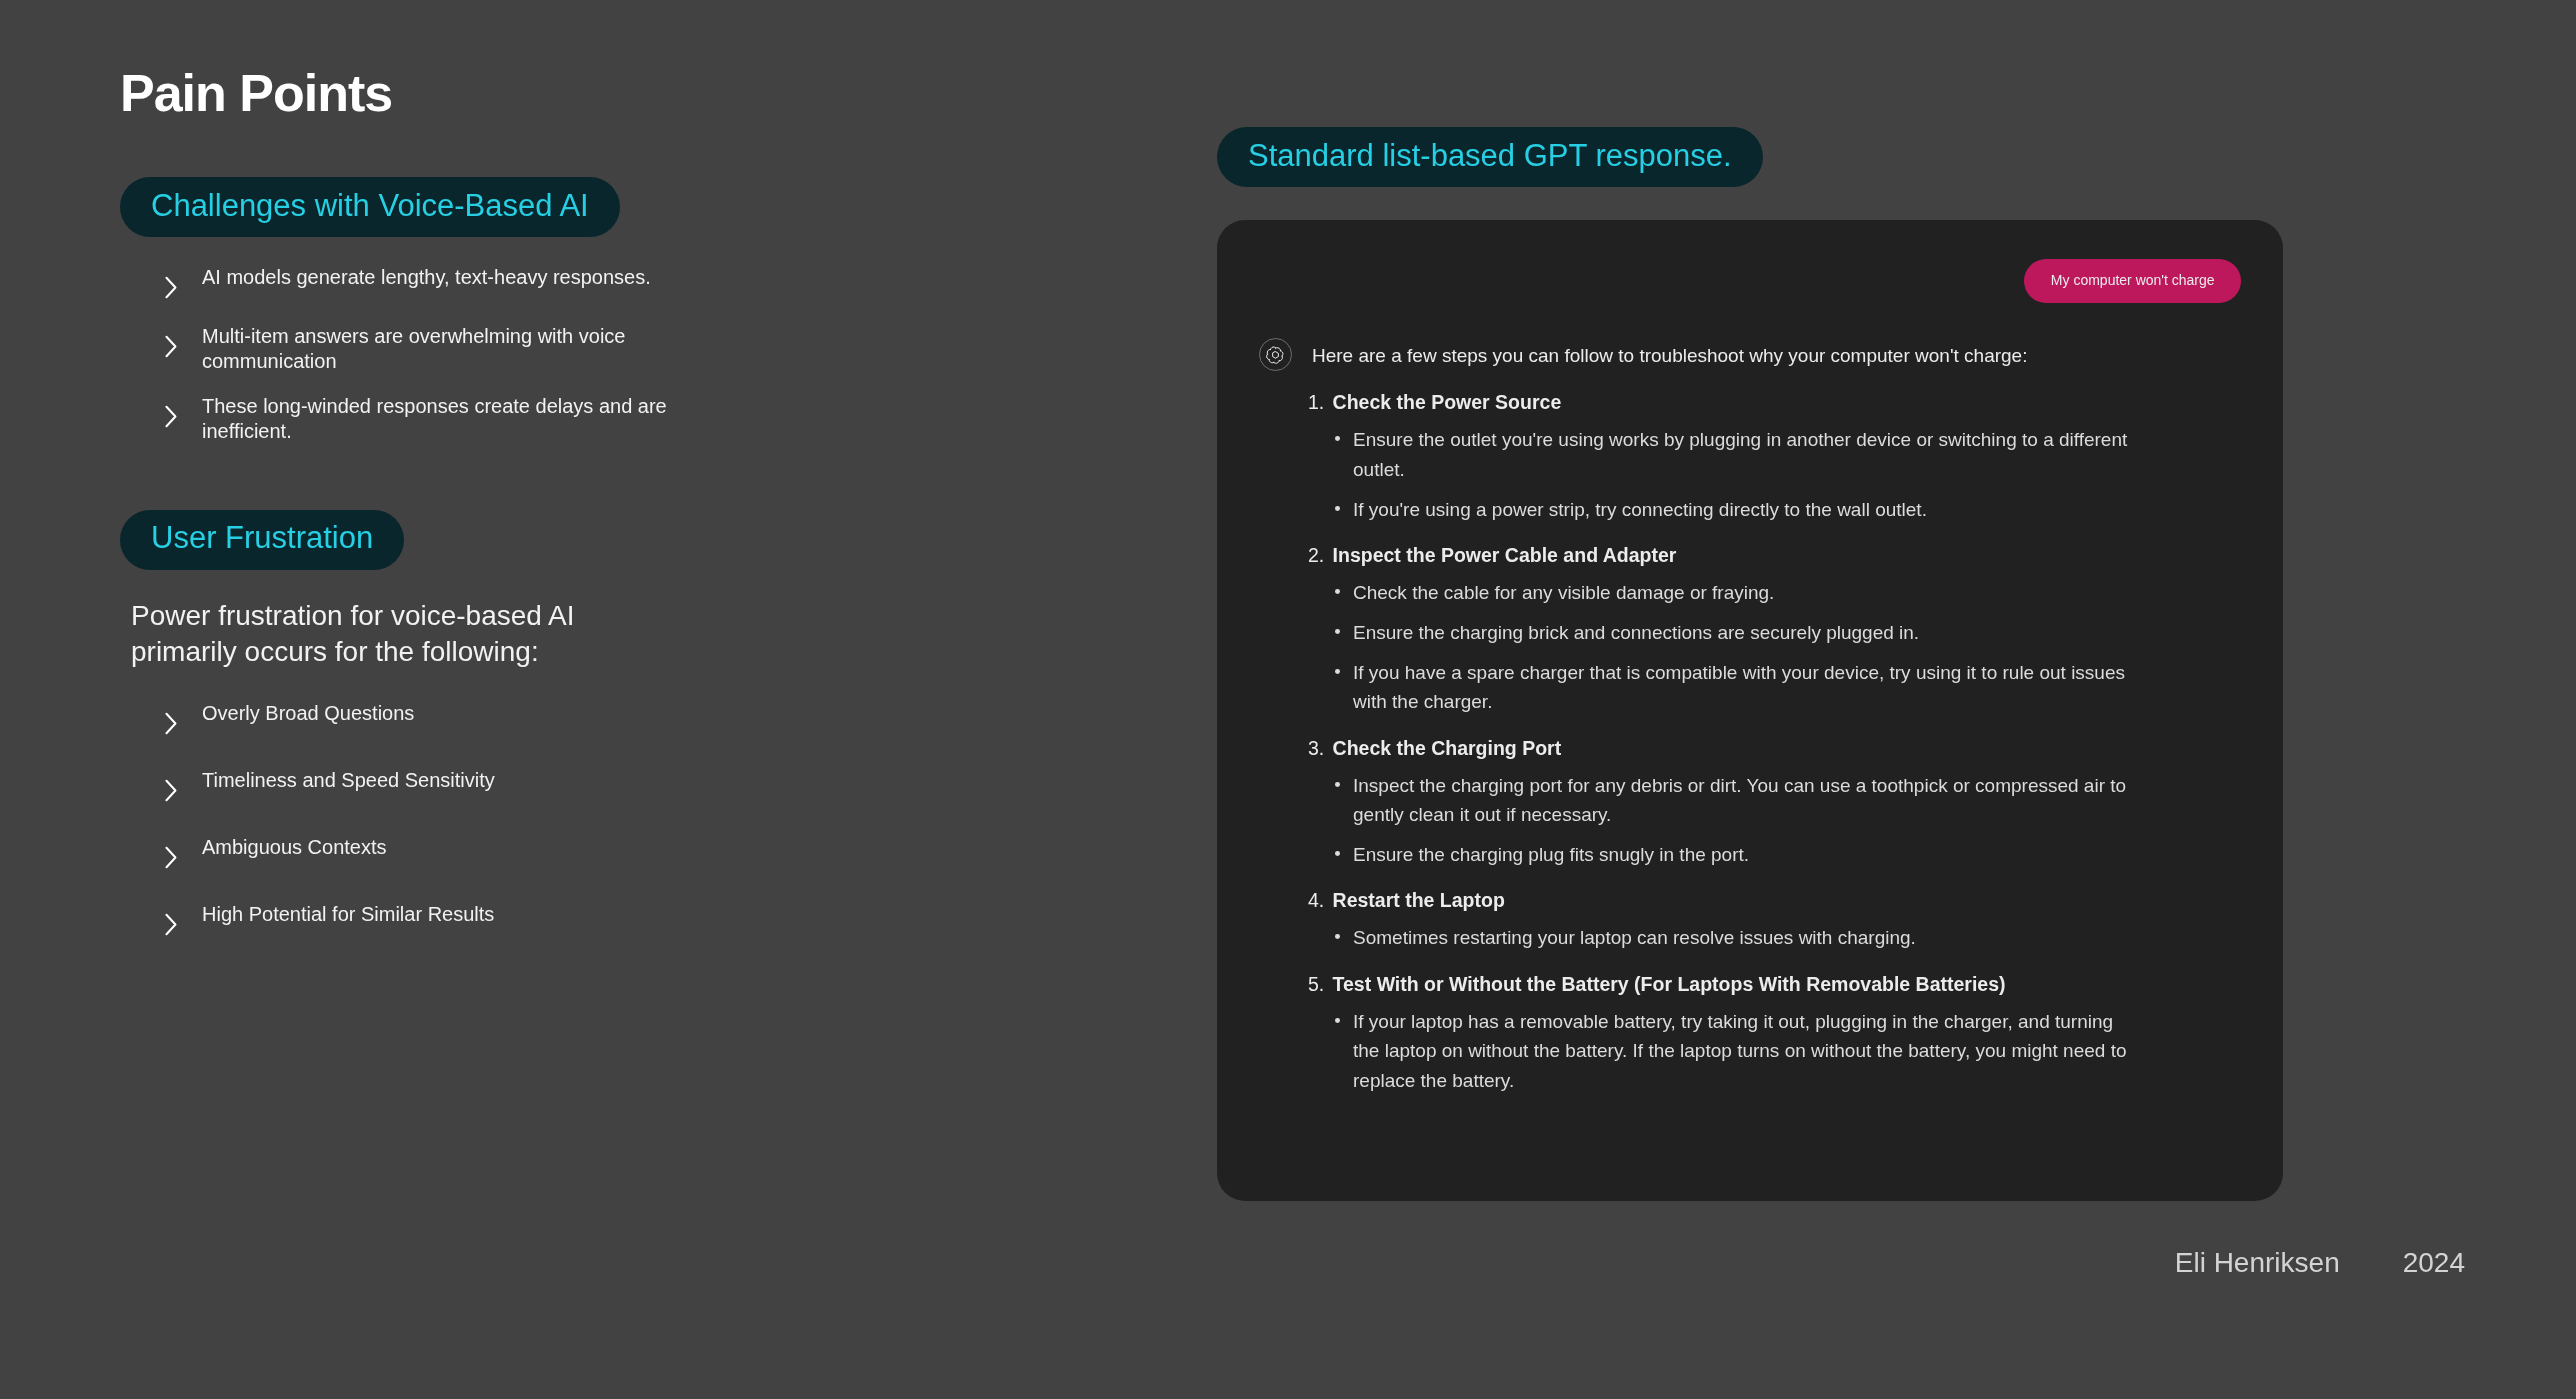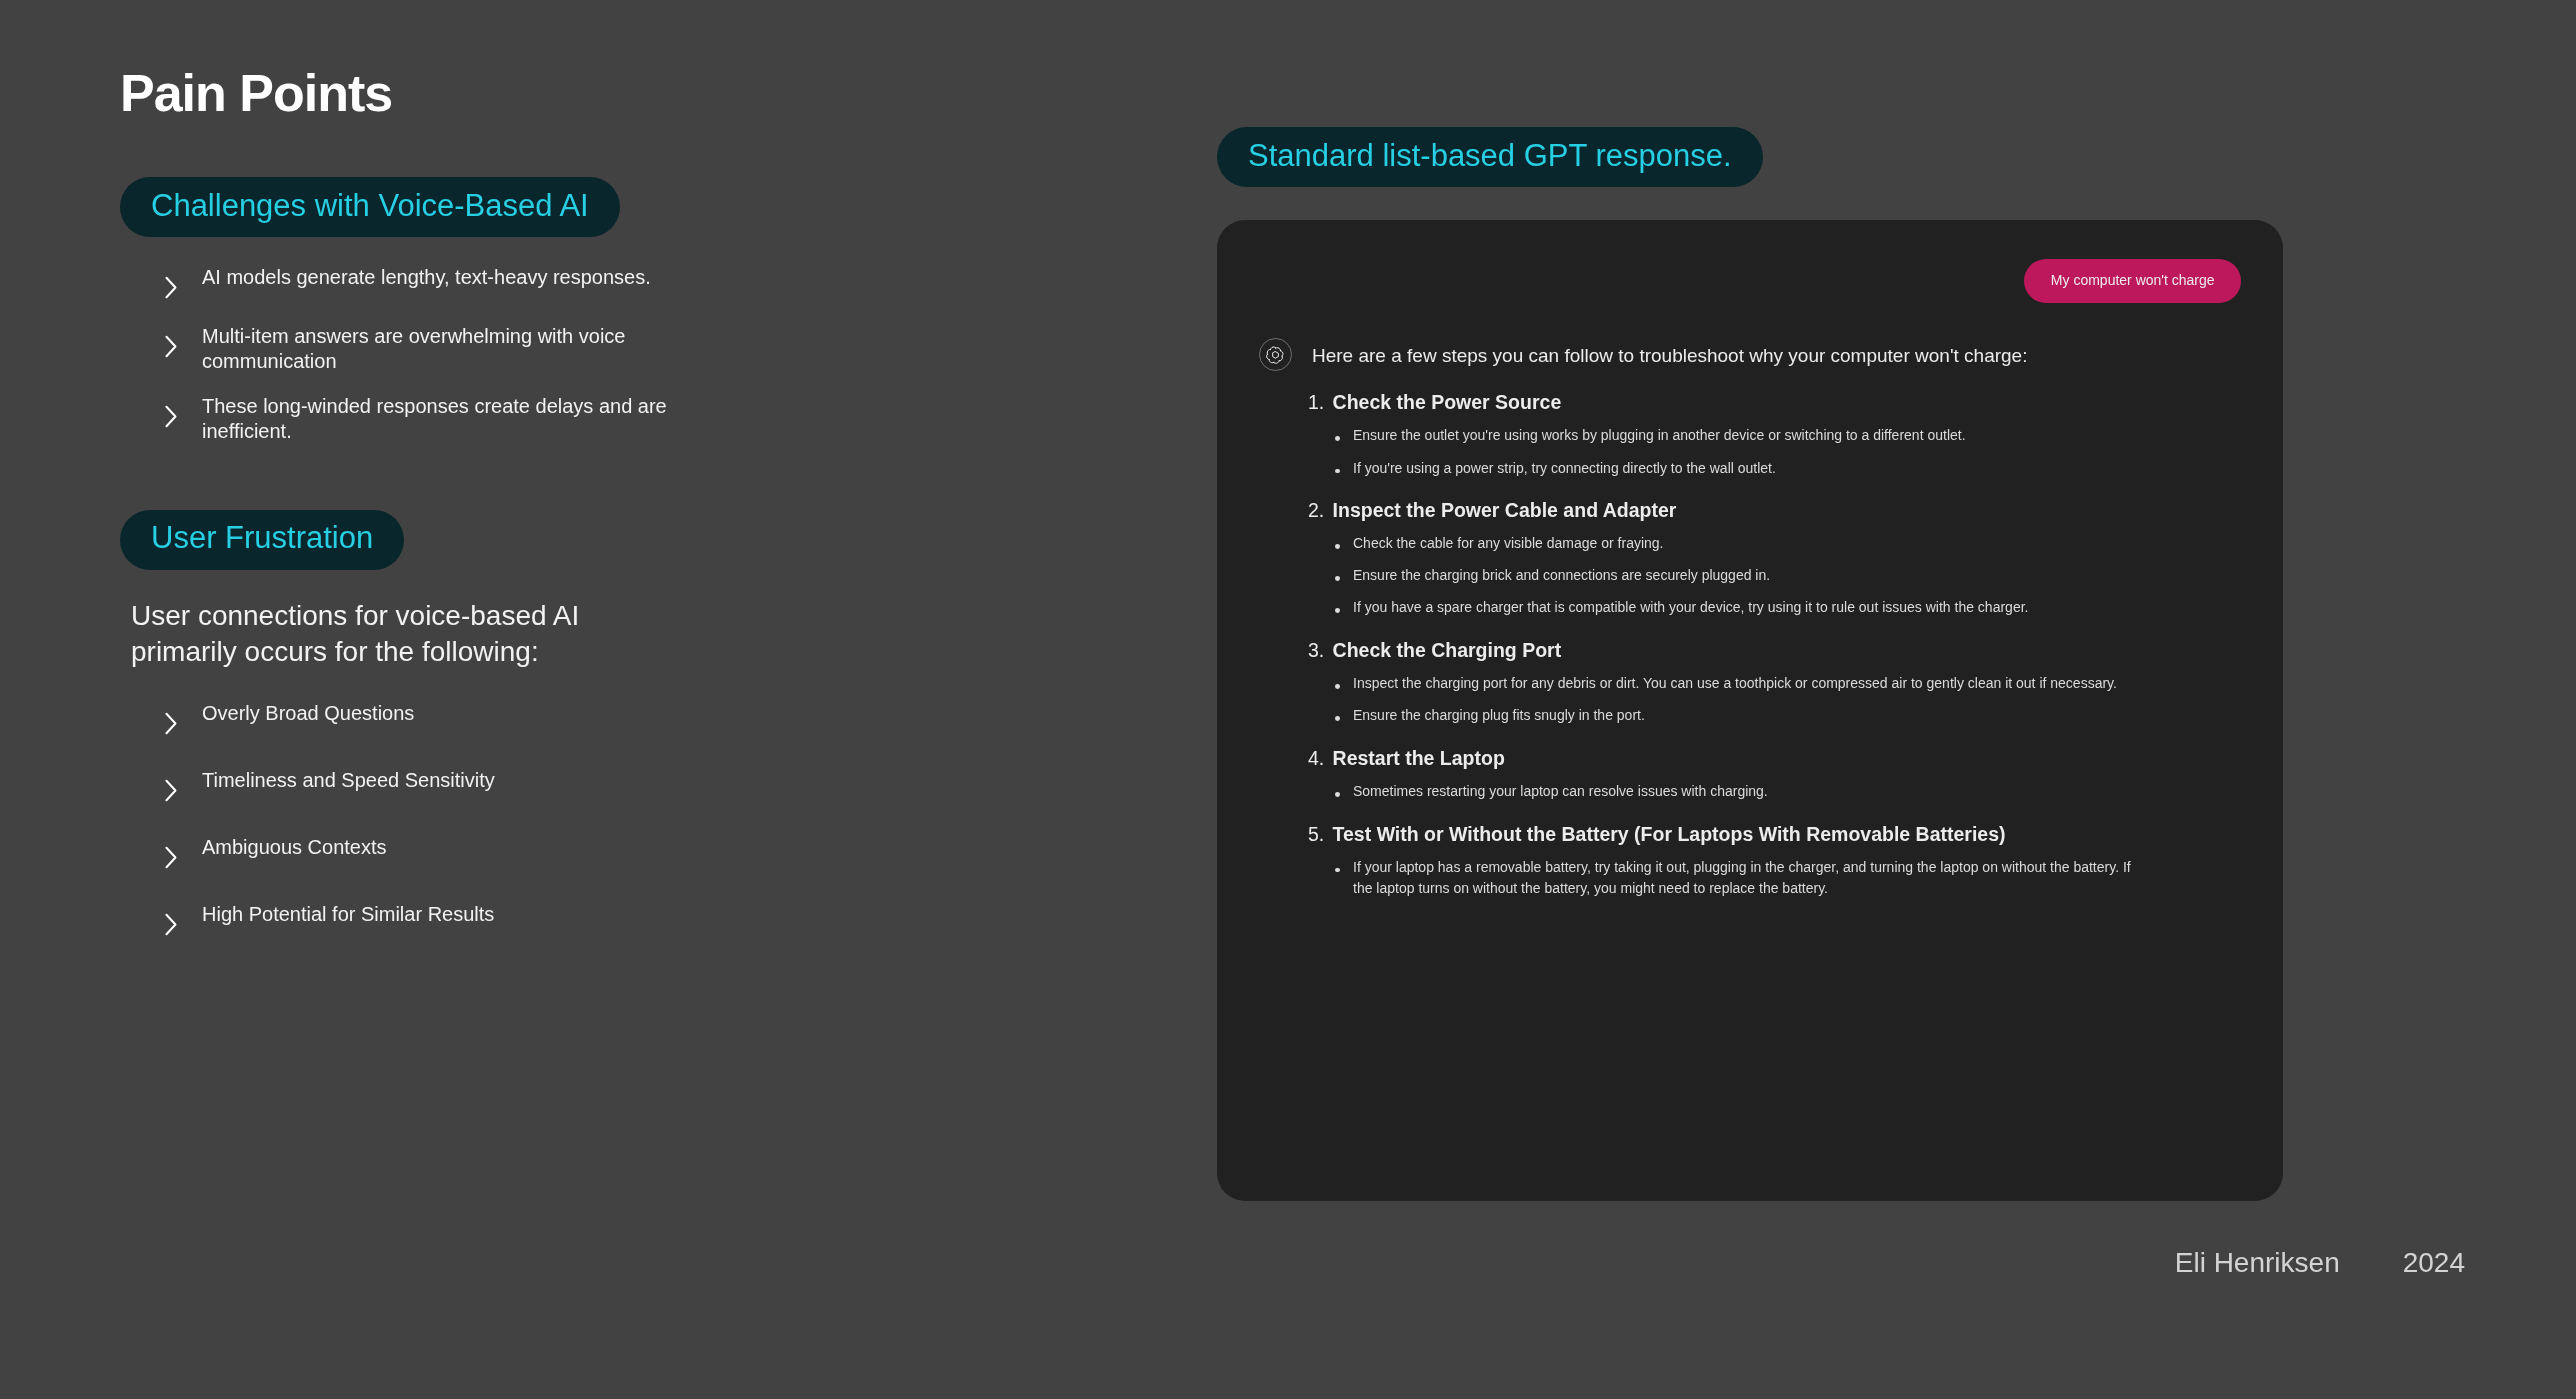--- a/index.html
+++ b/index.html
@@ -159,21 +159,21 @@
   .step-num { font-weight: 400; }
   .step-title { font-weight: 700; }
   .sub-list {
     margin: 0;
     padding: 0 0 0 24px;
     list-style: none;
   }
   .sub-item {
     position: relative;
     color: #dcdcdc;
-    font-size: 14px;
+    font-size: 19px;
     line-height: 1.55;
     margin-bottom: 10.4px;
     padding-left: 21px;
     max-width: 786px;
   }
   .sub-item::before {
     content: "";
     position: absolute;
     left: 2.8px;
     top: 11px;
@@ -232,21 +232,21 @@
       <span class="bullet-text">These long-winded responses create delays and are inefficient.</span>
     </li>
   </ul>
 
   <div class="section-gap"></div>
 
   <div class="pill-wrap">
     <span class="pill">User Frustration</span>
   </div>
 
-  <p class="frustration-intro">User connections for voice-based AI primarily occurs for the following:</p>
+  <p class="frustration-intro">Power frustration for voice-based AI primarily occurs for the following:</p>
 
   <ul class="bullet-list">
     <li class="bullet-item compact">
       <span class="chev">
         <svg width="18" height="31" viewBox="0 0 26 44">
             <path d="M5 8 L18 22 L5 36" fill="none" stroke="#ffffff" stroke-width="3" stroke-linecap="round" stroke-linejoin="round"></path>
           </svg>
       </span>
       <span class="bullet-text">Overly Broad Questions</span>
     </li>

